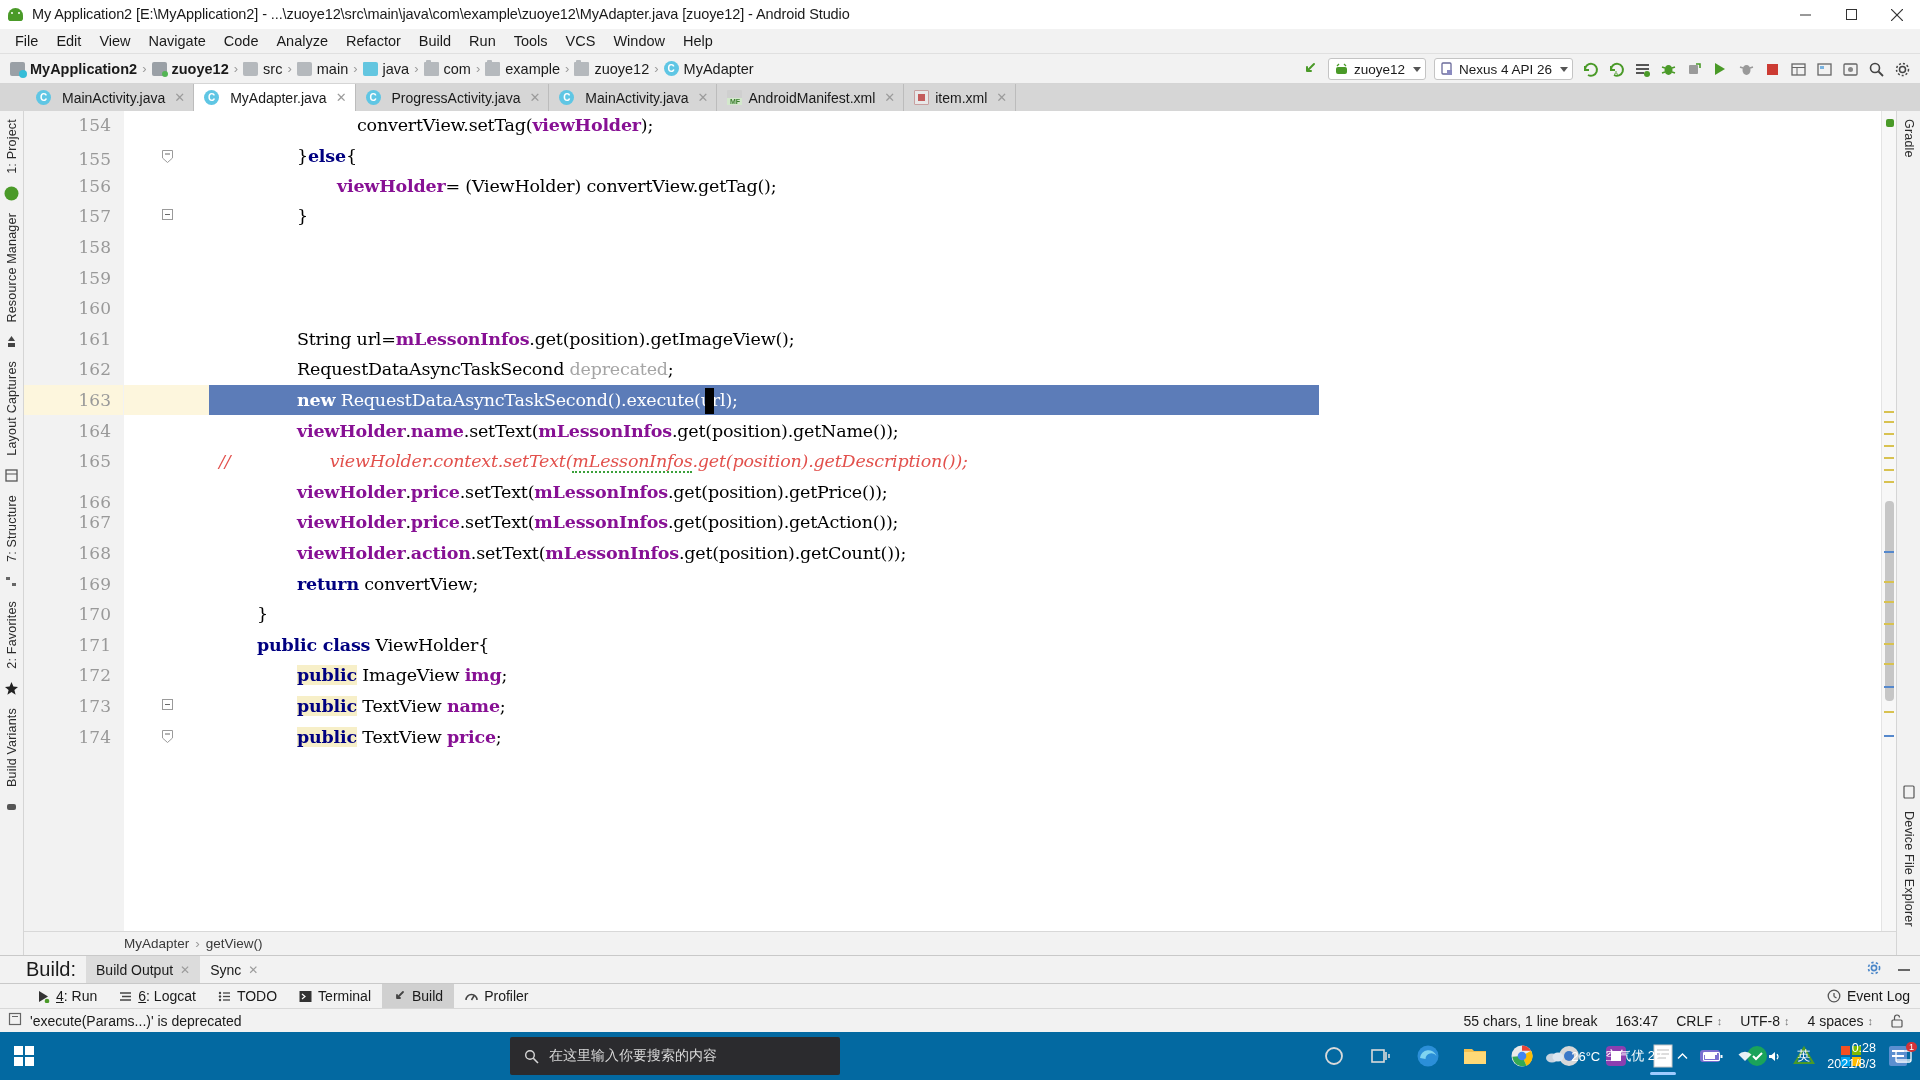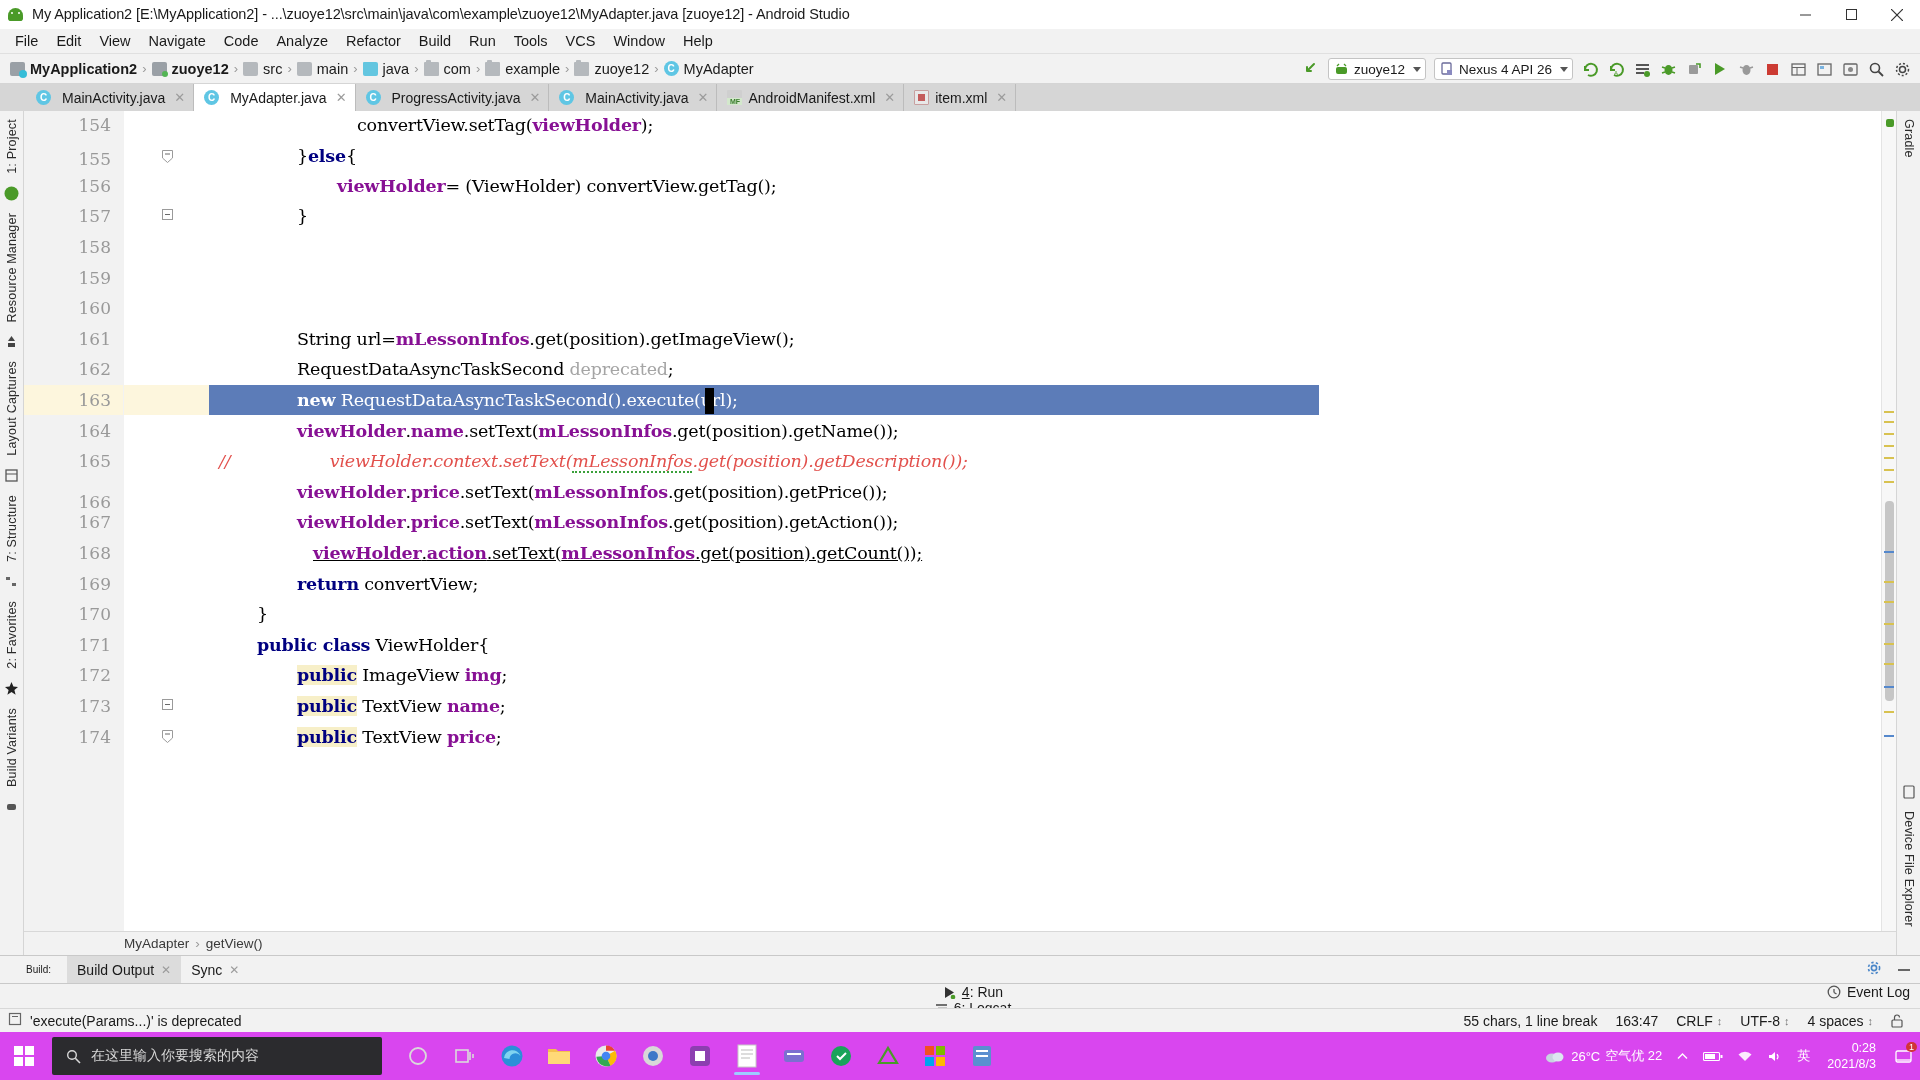--- a/index.html
+++ b/index.html
@@ -140,42 +140,42 @@
   .scrollthumb { position: absolute; right: 2px; width: 9px; background: #c6c6c6; border-radius: 4px; }
 
   .breadcrumbbar {
     height: 24px; min-height: 24px; background: #f2f2f2; border-top: 1px solid #d8d8d8;
     display: flex; align-items: center; padding-left: 100px; gap: 6px; font-size: 13.5px; color: #3a3a3a;
   }
 
   
   .buildpanel { height: 28px; min-height: 28px; background: #f2f2f2; display: flex; align-items: center;
     border-top: 1px solid #c9c9c9; position: relative; padding-left: 26px; }
-  .bp-label { font-size: 10px; color: #1a1a1a; margin-right: 16px; }
+  .bp-label { font-size: 20px; color: #1a1a1a; margin-right: 10px; }
   .bp-tab { height: 28px; display:flex; align-items:center; gap:7px; padding: 0 10px; font-size: 14px; color:#1a1a1a; }
   .bp-tab.active { background: #dcdcdc; }
   .bp-right { position:absolute; right: 8px; display:flex; align-items:center; gap:14px; }
 
   
   .bottombar { height: 25px; min-height: 25px; background: #f2f2f2; display: flex; align-items: center;
-    border-top: 1px solid #c9c9c9; padding-left: 26px; position: relative; flex-direction: column; }
+    border-top: 1px solid #c9c9c9; padding-left: 26px; position: relative; }
   .bt { height: 25px; display: flex; align-items: center; gap: 6px; padding: 0 11px; font-size: 14px; color: #1a1a1a; }
   .bt.active { background: #d0d0d0; }
   .bt u { text-decoration: underline; }
   .bt-right { position: absolute; right: 10px; display: flex; align-items: center; gap: 6px; font-size: 14px; color: #1a1a1a;}
 
   
   .statusbar { height: 24px; min-height: 24px; background: #f2f2f2; display: flex; align-items: center;
     border-top: 1px solid #d8d8d8; padding-left: 8px; position: relative; }
   .sb-msg { font-size: 14px; color: #1a1a1a; }
   .sb-right { position: absolute; right: 8px; display: flex; align-items: center; gap: 0; font-size: 14px; color: #1a1a1a; }
   .sb-cell { padding: 0 9px; white-space: nowrap; display:flex; align-items:center; gap:4px;}
 
   
-  .taskbar { height: 48px; min-height: 48px; background: #d946ef; display: flex; align-items: center; position: relative; }
+  .taskbar { height: 48px; min-height: 48px; background: #0369a1; display: flex; align-items: center; position: relative; justify-content: space-between; }
   .start {
     width: 48px; height: 48px; display: flex; align-items: center; justify-content: center;
   }
   .winlogo { width: 20px; height: 20px; display: grid; grid-template-columns: 1fr 1fr; grid-template-rows: 1fr 1fr; gap: 2px; }
   .winlogo i { background: #ffffff; display: block; }
   .searchbox {
     width: 330px; height: 38px; background: #2b2b2e; border-radius: 2px; display: flex; align-items: center;
     gap: 10px; padding-left: 14px; margin-left: 4px; color: #d8d8d8; font-size: 14px;
   }
   .tb-icons { display: flex; align-items: center; gap: 3px; margin-left: 14px; }
@@ -525,21 +525,21 @@
           <div class="cl" style="top:187px;left:88px;"></div>
           <div class="cl" style="top:218px;left:88px;"><span class="lvar">String url=</span><span class="fldb">mLessonInfos</span><span class="lvar">.get(position).getImageView();</span></div>
           <div class="cl" style="top:248px;left:88px;"><span class="lvar">RequestDataAsyncTaskSecond </span><span class="unused">deprecated</span><span class="lvar">;</span></div>
           <div class="cl" style="top:279px;left:88px;"><span class="kw" style="color:#ffffff;">new</span><span class="lvar" style="color:#ffffff;"> RequestDataAsyncTaskSecond().execute(url);</span></div>
           <div class="caret" style="top:277px; left:496px;"></div>
           <div class="cl" style="top:310px;left:88px;"><span class="fldb">viewHolder</span><span class="lvar">.</span><span class="fldb">name</span><span class="lvar">.setText(</span><span class="fldb">mLessonInfos</span><span class="lvar">.get(position).getName());</span></div>
           <div class="cl" style="top:340px;left:10px; font-style:italic;"><span class="cmt">//</span></div>
           <div class="cl" style="top:340px;left:110px;"><span class="cmt">  viewHolder.context.setText(</span><span class="cmt squig">mLessonInfos</span><span class="cmt">.get(position).getDescription());</span></div>
           <div class="cl" style="top:401px;left:88px;"><span class="fldb">viewHolder</span><span class="lvar">.</span><span class="fldb">price</span><span class="lvar">.setText(</span><span class="fldb">mLessonInfos</span><span class="lvar">.get(position).getAction());</span></div>
           <div class="cl" style="top:371px;left:88px;"><span class="fldb">viewHolder</span><span class="lvar">.</span><span class="fldb">price</span><span class="lvar">.setText(</span><span class="fldb">mLessonInfos</span><span class="lvar">.get(position).getPrice());</span></div>
-          <div class="cl" style="top:432px;left:104px;text-decoration:underline;"><span class="fldb">viewHolder</span><span class="lvar">.</span><span class="fldb">action</span><span class="lvar">.setText(</span><span class="fldb">mLessonInfos</span><span class="lvar">.get(position).getCount());</span></div>
+          <div class="cl" style="top:432px;left:88px;"><span class="fldb">viewHolder</span><span class="lvar">.</span><span class="fldb">action</span><span class="lvar">.setText(</span><span class="fldb">mLessonInfos</span><span class="lvar">.get(position).getCount());</span></div>
           <div class="cl" style="top:463px;left:88px;"><span class="kw">return</span><span class="lvar"> convertView;</span></div>
           <div class="cl" style="top:493px;left:48px;"><span class="lvar">}</span></div>
           <div class="cl" style="top:524px;left:48px;"><span class="kw">public class</span><span class="lvar"> ViewHolder{</span></div>
           <div class="cl" style="top:554px;left:88px;"><span class="kw hl-kw">public</span><span class="lvar"> ImageView </span><span class="fldb">img</span><span class="lvar">;</span></div>
           <div class="cl" style="top:585px;left:88px;"><span class="kw hl-kw">public</span><span class="lvar"> TextView </span><span class="fldb">name</span><span class="lvar">;</span></div>
           <div class="cl" style="top:616px;left:88px;"><span class="kw hl-kw">public</span><span class="lvar"> TextView </span><span class="fldb">price</span><span class="lvar">;</span></div>
         </div>
 
         <div class="markerbar">
           <div class="mk" style="top:8px;background:#4a9a28;height:8px;width:8px;border-radius:2px;"></div>

